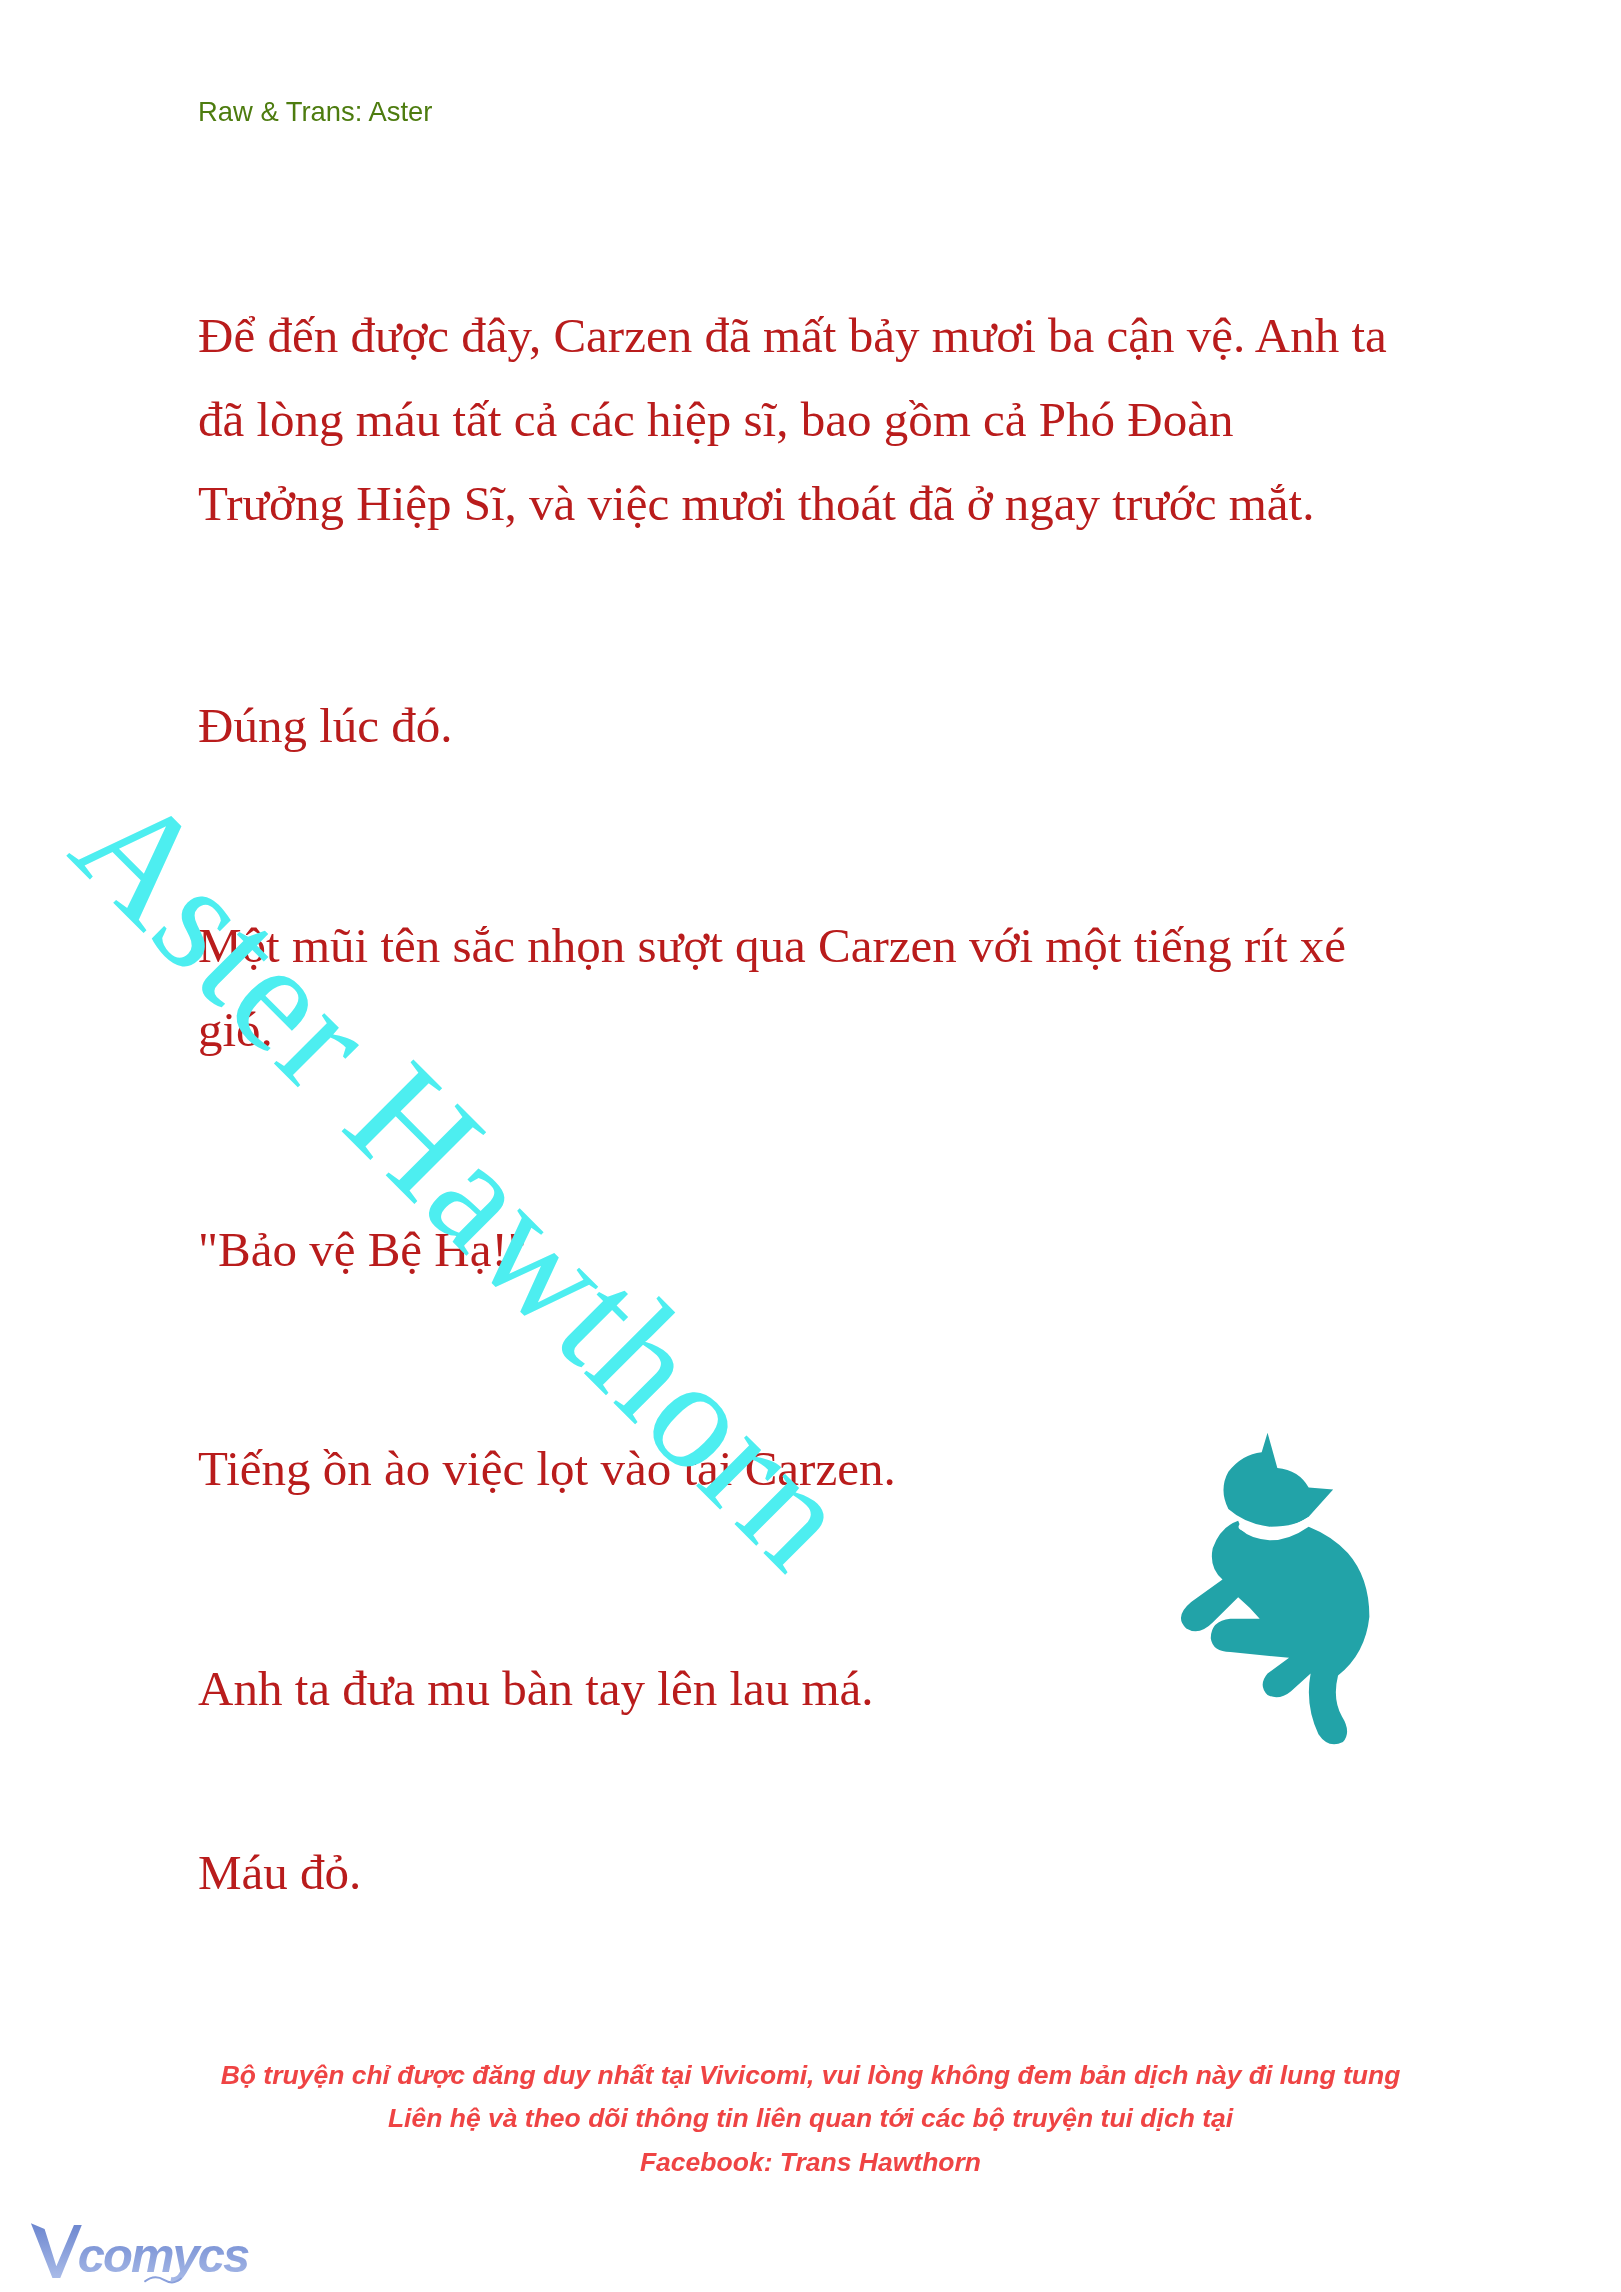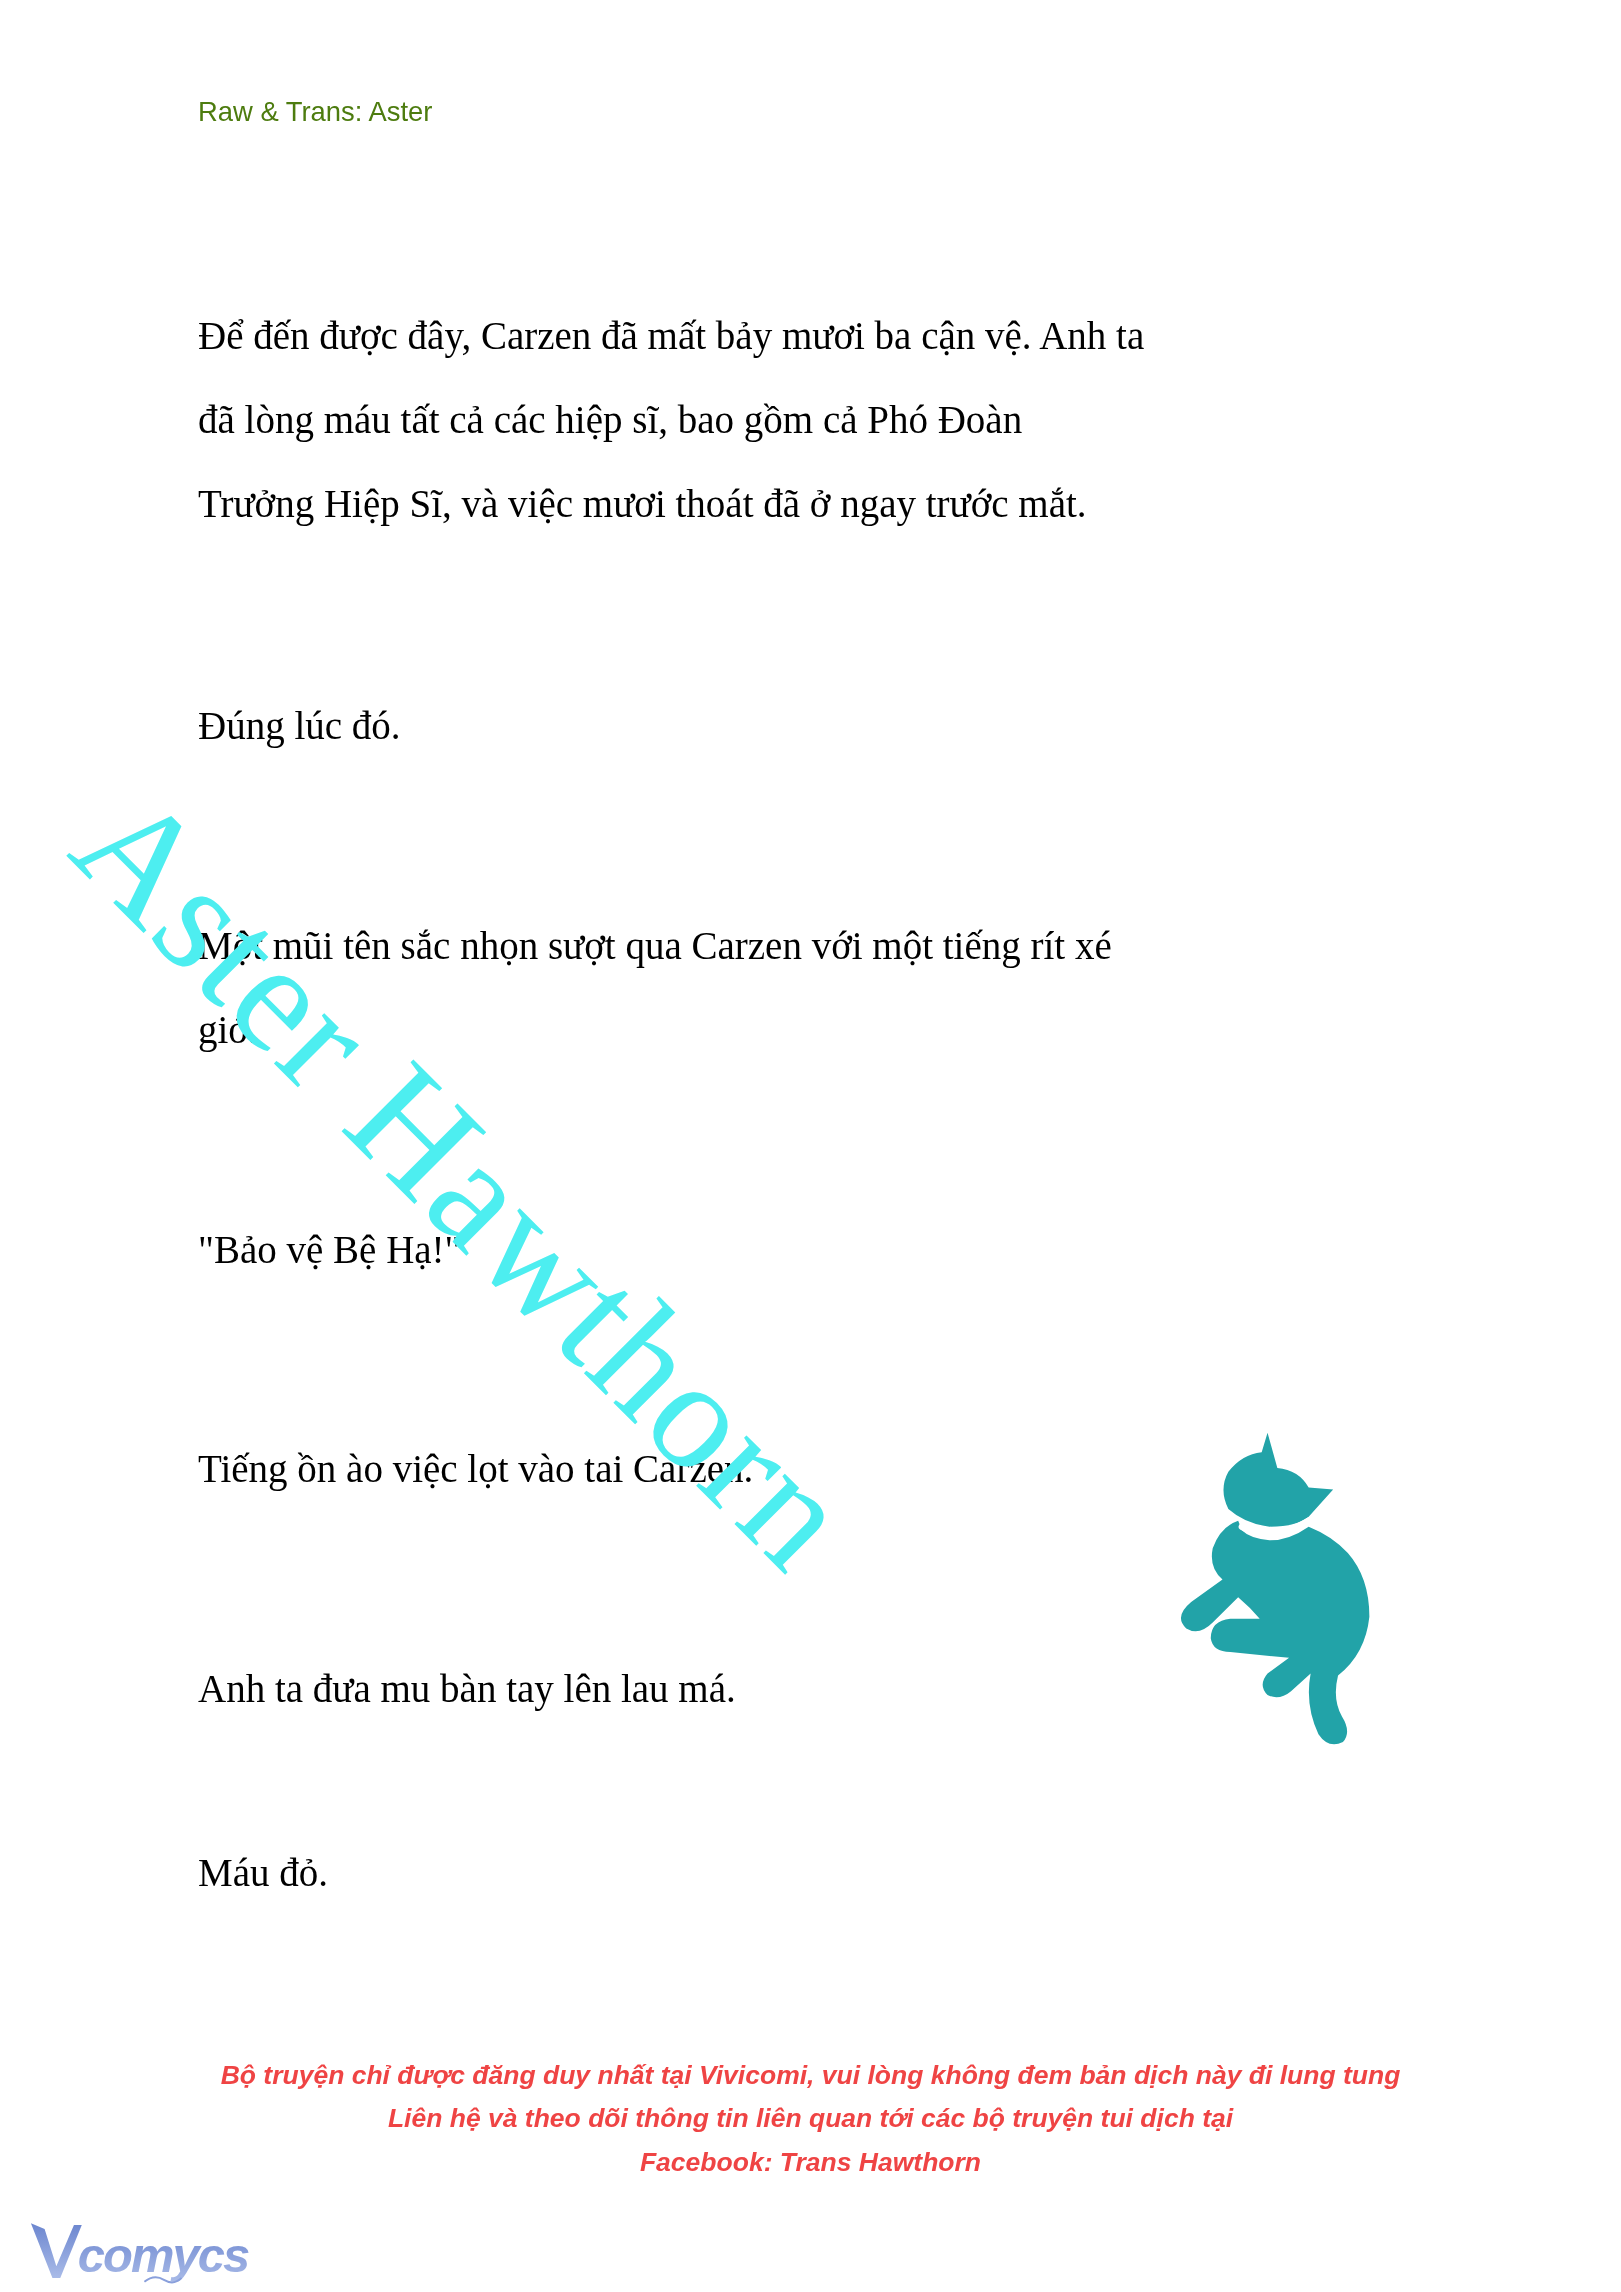--- a/index.html
+++ b/index.html
@@ -3,22 +3,22 @@
 <meta charset="utf-8">
 <style>
   html, body { margin: 0; padding: 0; background: #ffffff; }
   body { width: 1621px; height: 2293px; position: relative; overflow: hidden; }
   .header {
     position: absolute; left: 198px; top: 96px;
     font-family: "Liberation Sans", sans-serif; font-size: 27.4px; color: #4d7c0f;
   }
   .para {
     position: absolute; left: 198px; width: 1235px;
-    font-family: "Liberation Serif", serif; font-size: 39px; line-height: 84px;
-    color: #000000; margin: 0; white-space: nowrap;
+    font-family: "Liberation Serif", serif; font-size: 49px; line-height: 84px;
+    color: #b91c1c; margin: 0; white-space: nowrap;
   }
   .watermark {
     position: absolute; left: 165px; top: 755px;
     font-family: "Liberation Serif", serif; font-size: 155px; color: #4deef0;
     transform: rotate(45deg); transform-origin: 0 0;
     white-space: nowrap; pointer-events: none; letter-spacing: 2px;
   }
   .cat { position: absolute; left: 1152px; top: 1411px; width: 235px; height: 338px; }
   .notice {
     position: absolute; left: 0; width: 1621px; text-align: center;

